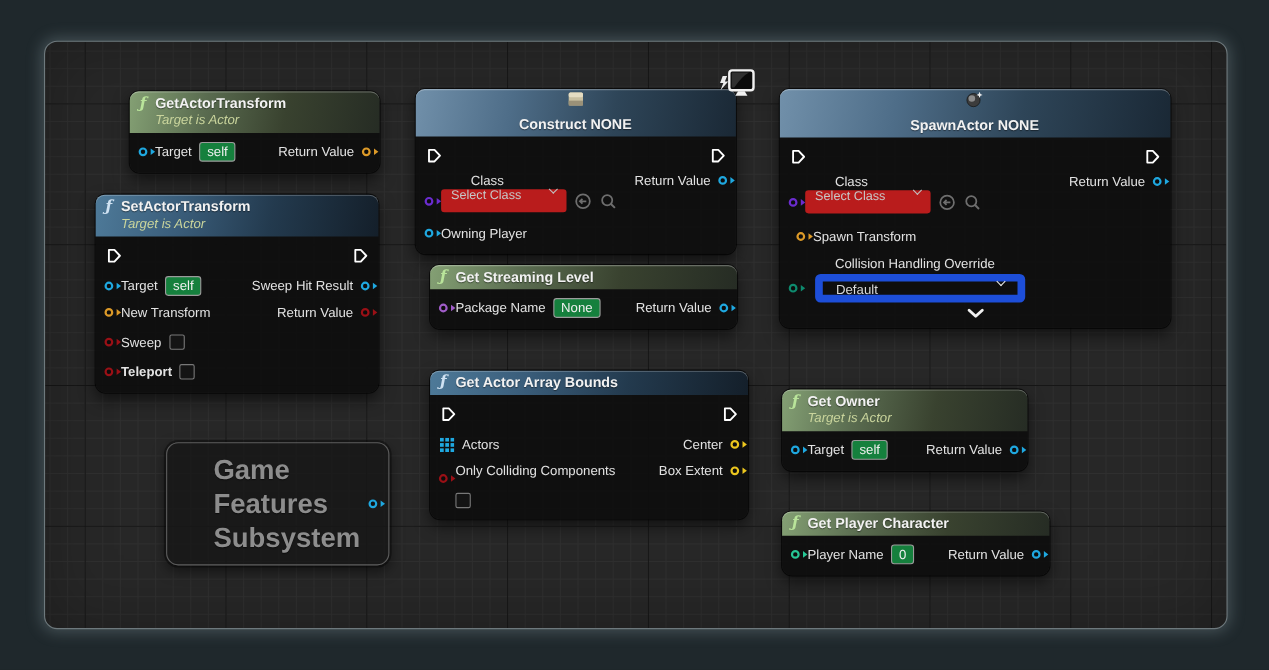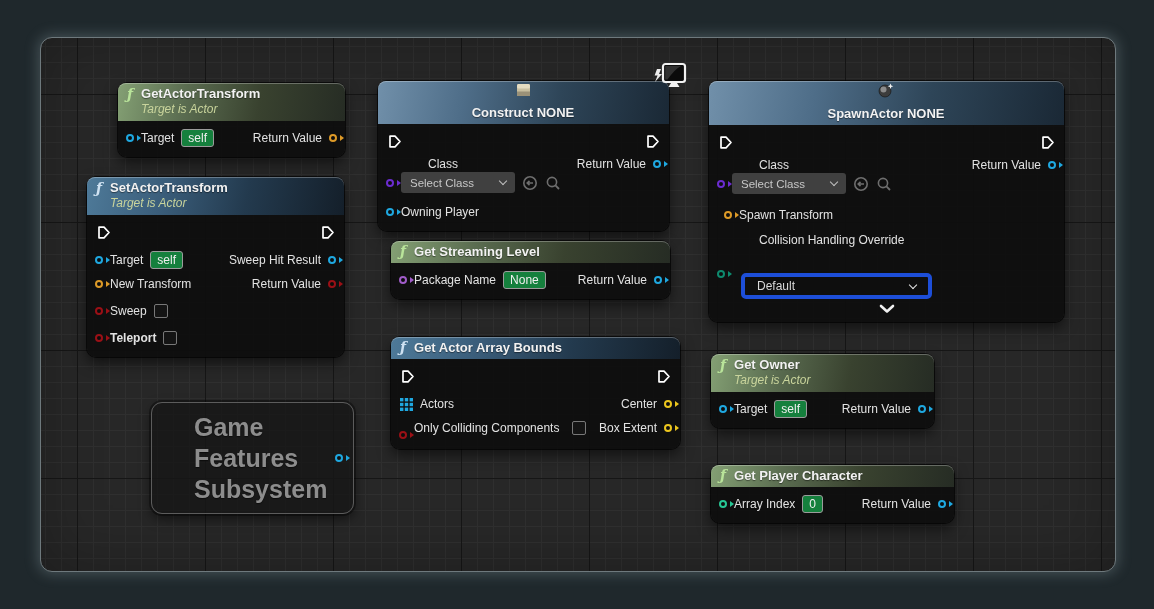--- a/index.html
+++ b/index.html
@@ -69,29 +69,29 @@
   }
   .right .dpin { margin-left:0; margin-right:-1px; }
   .execpin { width:15px; height:15px; flex:0 0 auto; }
   
   .vbox {
     border:1px solid #9b9b9b; border-radius:3px; background:#15803d;
     color:#efefef; font-size:12px; line-height:16px; padding:0 6px; min-width:14px; text-align:center;
   }
   .cb { width:14px; height:14px; border:1px solid #787878; border-radius:2px; background:#141414; flex:0 0 auto; }
   .dd {
-    background:#404040; border-radius:3px; height:21px;
-    display:flex; align-items:center; gap:26px; padding:0 9px;
+    background:#b91c1c; border-radius:3px; height:21px;
+    display:flex; gap:26px; padding:0 9px;
     color:#c7c7c7; font-size:11.5px;
   }
   .chev { width:6px; height:6px; border-right:1.8px solid #c0c0c0; border-bottom:1.8px solid #c0c0c0; transform:rotate(45deg); margin-top:-3px; }
   .ddbig {
-    background:#0e0e0e; border:4px solid #1d4ed8; border-radius:5px;
-    height:26px; width:191px; display:flex; align-items:center; padding:0 12px;
-    color:#d9d9d9; font-size:12px;margin-top:24px;
+    background:#0e0e0e; border:7px solid #1d4ed8; border-radius:5px;
+    height:26px; width:191px; display:flex; padding:0 12px;
+    color:#d9d9d9; font-size:12px;
   }
   .ddbig .chev { margin-left:auto; border-color:#e8e8e8; }
   .tool-ic { display:flex; align-items:center; }
   .expand { display:flex; justify-content:center; padding:2px 0 1px 0; }
   
   .gfnode {
     position:absolute;
     background:rgba(22,22,22,.80);
     border:1px solid #5c5c5c; border-radius:11px;
     box-shadow:0 5px 12px rgba(0,0,0,.5), 0 0 0 2px rgba(0,0,0,.35);
@@ -347,21 +347,21 @@
           </g>
         </svg>
         <span class="lbl">Actors</span>
         <span class="right">
           <span class="lbl">Center</span>
           <span class="dpin" style="--pc: #ecc61e;"></span>
         </span>
       </div>
       <div class="row" style="align-items:flex-start; margin-top:2px;">
         <span class="dpin" style="margin-top: 10px; --pc: #9a1016;"></span>
-        <span style="display:flex; flex-direction:row; gap:13px;">
+        <span style="display:flex; flex-direction:column; gap:13px;">
           <span class="lbl">Only Colliding Components</span>
           <span class="cb"></span>
         </span>
         <span class="right">
           <span class="lbl">Box Extent</span>
           <span class="dpin" style="--pc: #ecc61e;"></span>
         </span>
       </div>
     </div>
   </div>
@@ -397,21 +397,21 @@
   </div>
 
   <div class="node" style="left:670px; top:427px; width:243px;">
     <div class="hdr green single">
       <span class="fx">ƒ</span>
       <div class="title">Get Player Character</div>
     </div>
     <div class="body">
       <div class="row">
         <span class="dpin" style="--pc: #27c795;"></span>
-        <span class="lbl">Array Index</span>
+        <span class="lbl">Player Name</span>
         <span class="vbox">0</span>
         <span class="right">
           <span class="lbl">Return Value</span>
           <span class="dpin" style="--pc: #1fa8e0;"></span>
         </span>
       </div>
     </div>
   </div>
 
 </div>

